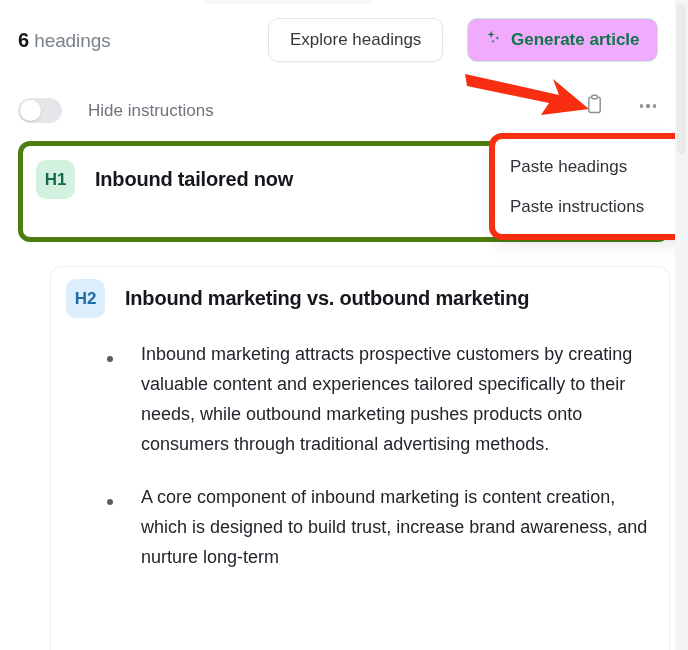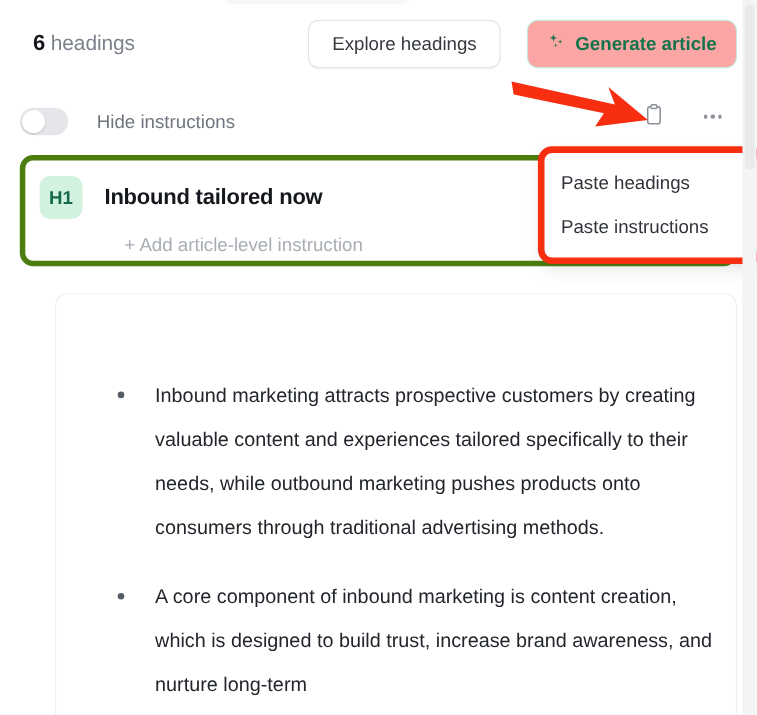--- a/index.html
+++ b/index.html
@@ -25,21 +25,21 @@
     width: 168px;
     height: 12px;
     background: #f7f7f8;
     border-radius: 8px;
   }
 
   
   .header-row {
     position: absolute;
     top: 16px;
-    left: 12px;
+    left: 0;
     width: 557px;
     height: 48px;
     display: flex;
     align-items: center;
   }
 
   .headings-count {
     position: absolute;
     left: 18px;
     top: 50%;
@@ -78,21 +78,21 @@
     box-shadow: 0 1px 1px rgba(16,24,40,.03);
   }
 
   .btn-generate {
     position: absolute;
     left: 467px;
     top: 50%;
     transform: translateY(-50%);
     height: 44px;
     padding: 0 17px;
-    background: #fca5a5;
+    background: #f0abfc;
     border: 1px solid #c6ead4;
     border-radius: 10px;
     font-family: "Liberation Sans", sans-serif;
     font-size: 17px;
     font-weight: 700;
     color: #13734a;
     cursor: pointer;
     white-space: nowrap;
     display: flex;
     align-items: center;
@@ -298,21 +298,21 @@
     top: 72px;
     left: 44px;
     width: 560px;
     list-style: none;
   }
   .bullets li {
     position: relative;
     padding-left: 46px;
     margin-bottom: 23px;
     font-size: 18px;
-    line-height: 40px;
+    line-height: 30px;
     color: #22262c;
   }
   .bullets li::before {
     content: "";
     position: absolute;
     left: 12px;
     top: 17px;
     width: 6px;
     height: 6px;
     border-radius: 50%;
@@ -387,24 +387,27 @@
       <i class="dot"></i>
       <i class="dot"></i>
   </span>
 </button>
 
 <div class="h1-card">
   <div class="h1-head">
     <div class="badge badge-h1">H1</div>
     <div class="h1-title">Inbound tailored now</div>
   </div>
-  <div class="add-instruction">+ Add article-level instruction</div>
 </div>
 
 <div class="h2-card">
+  <div class="h2-head">
+    <div class="badge badge-h2">H2</div>
+    <div class="h2-title">Inbound marketing vs. outbound marketing</div>
+  </div>
   <ul class="bullets">
     <li>Inbound marketing attracts prospective customers by creating valuable content and experiences tailored specifically to their needs, while outbound marketing pushes products onto consumers through traditional advertising methods.</li>
     <li>A core component of inbound marketing is content creation, which is designed to build trust, increase brand awareness, and nurture long-term</li>
   </ul>
 </div>
 
 <div class="dropdown">
   <div class="dropdown-item">Paste headings</div>
   <div class="dropdown-item">Paste instructions</div>
 </div>

